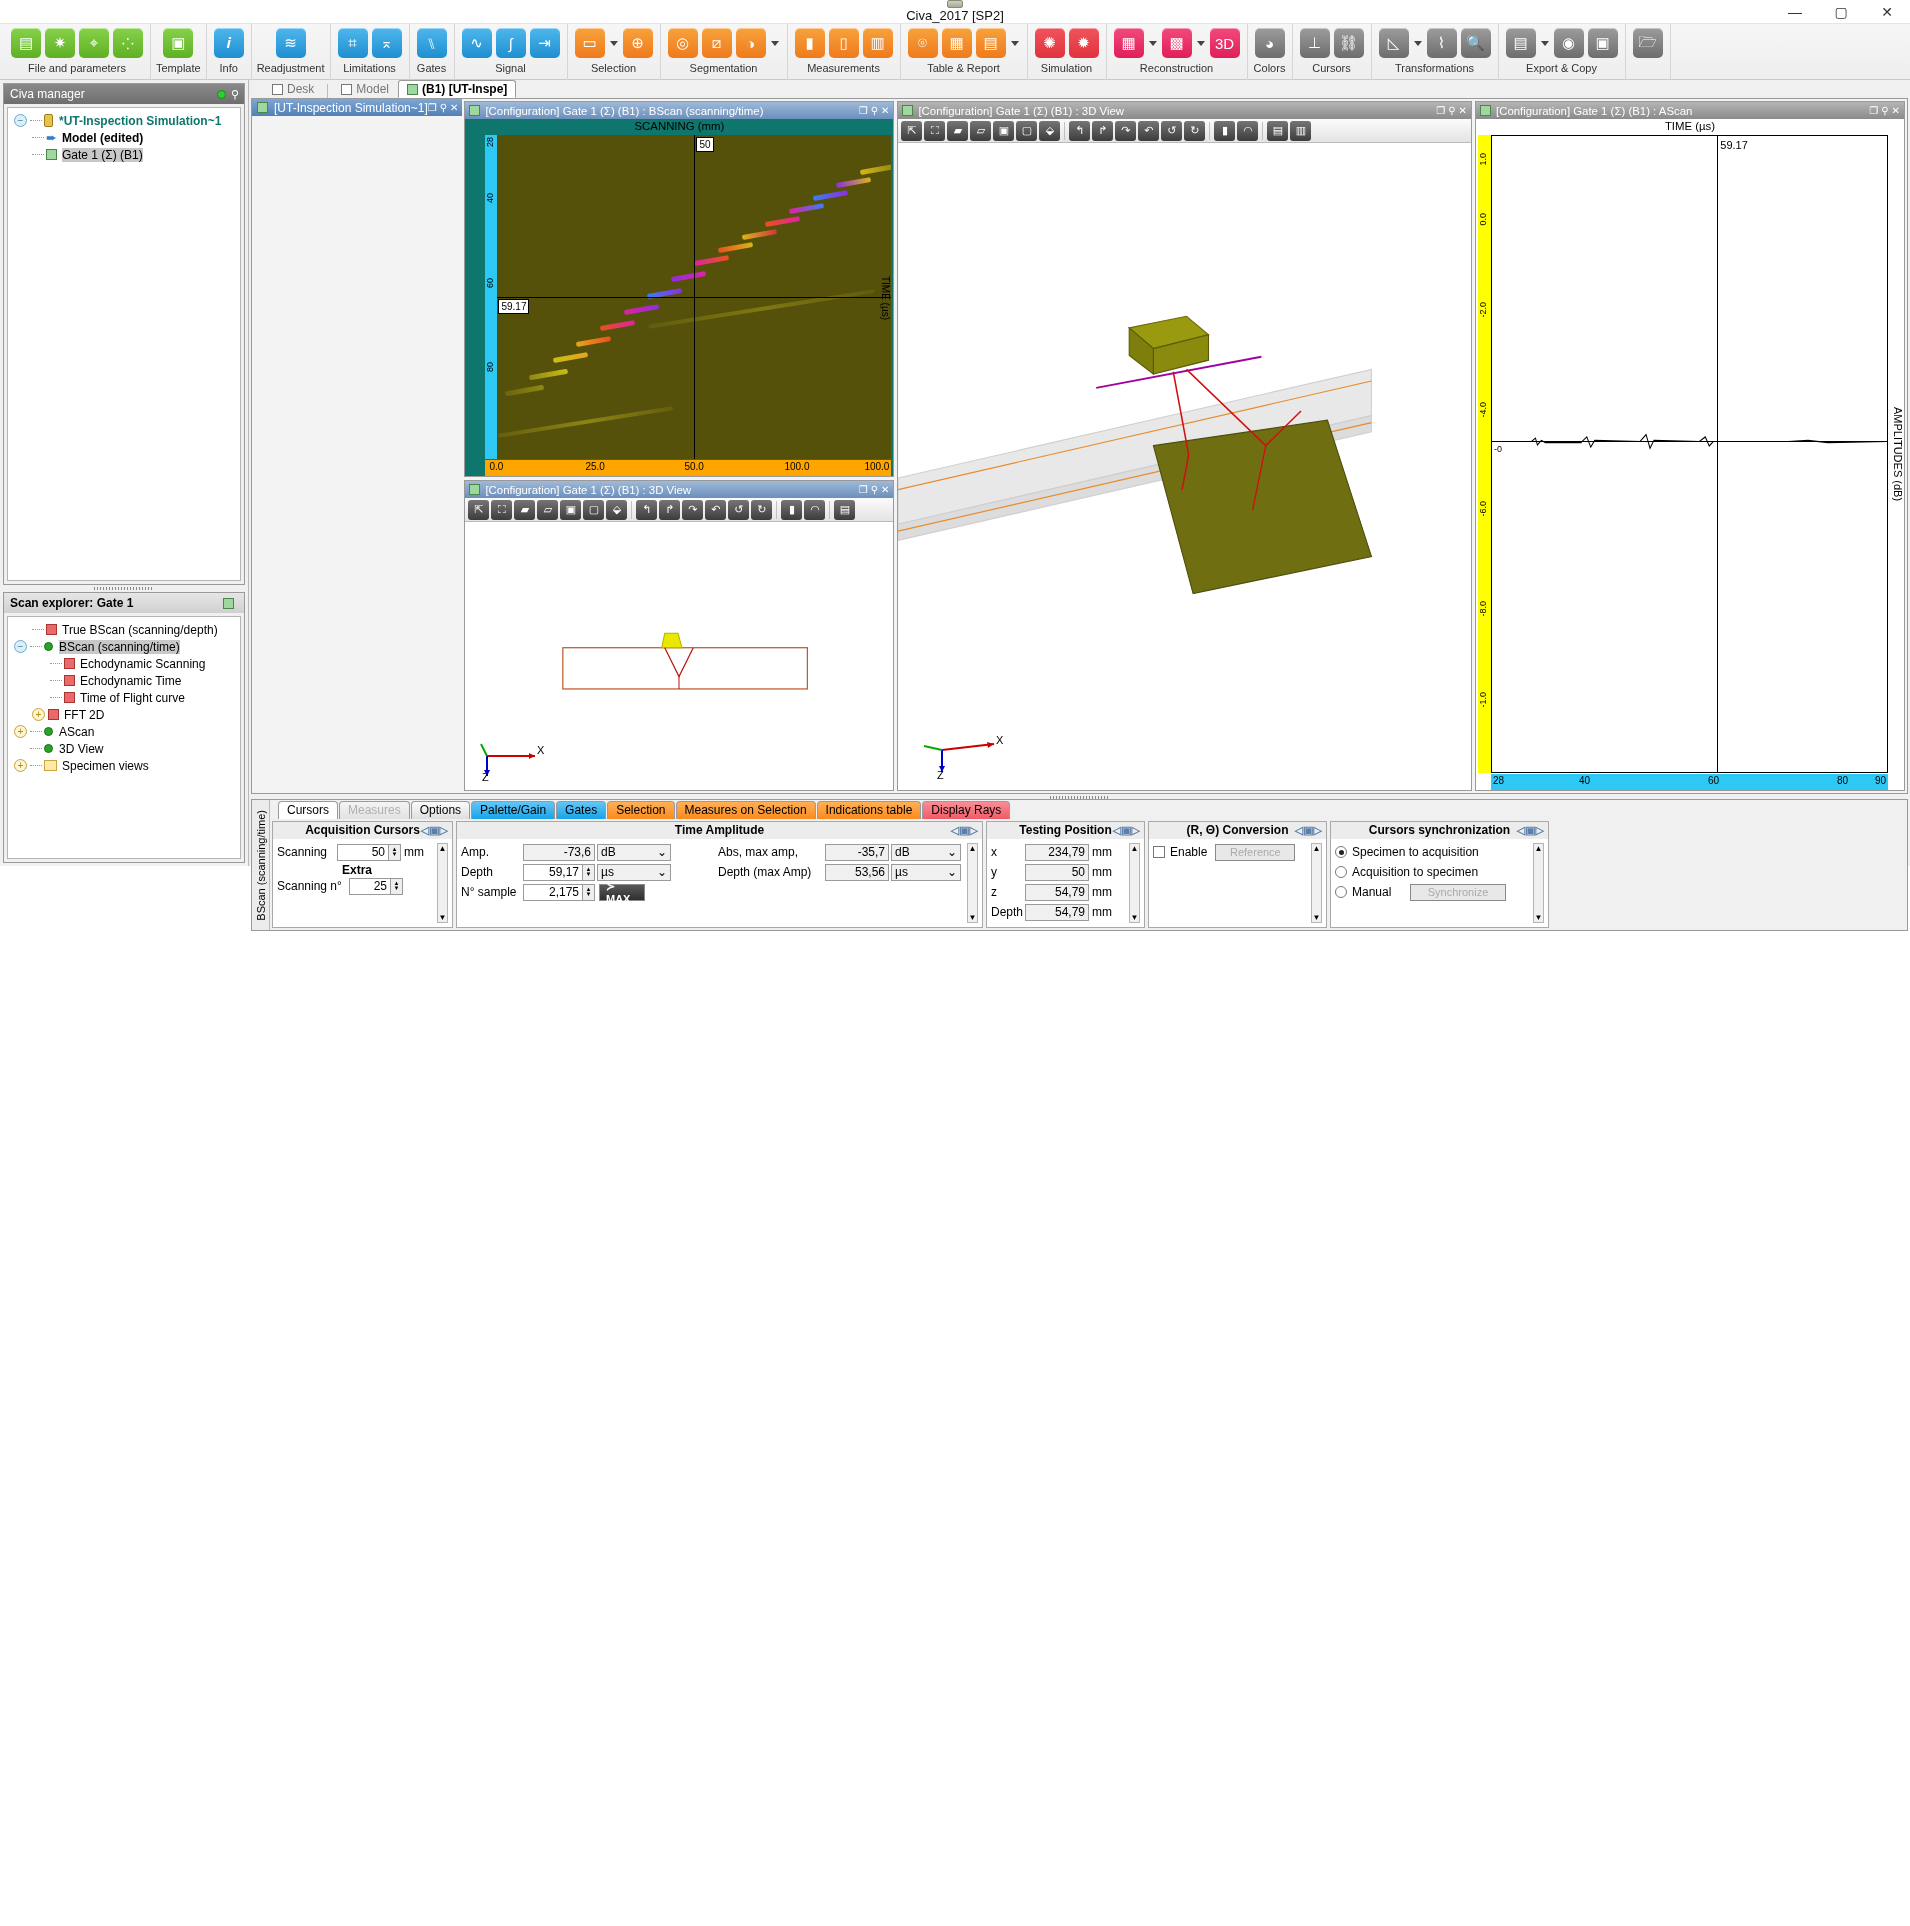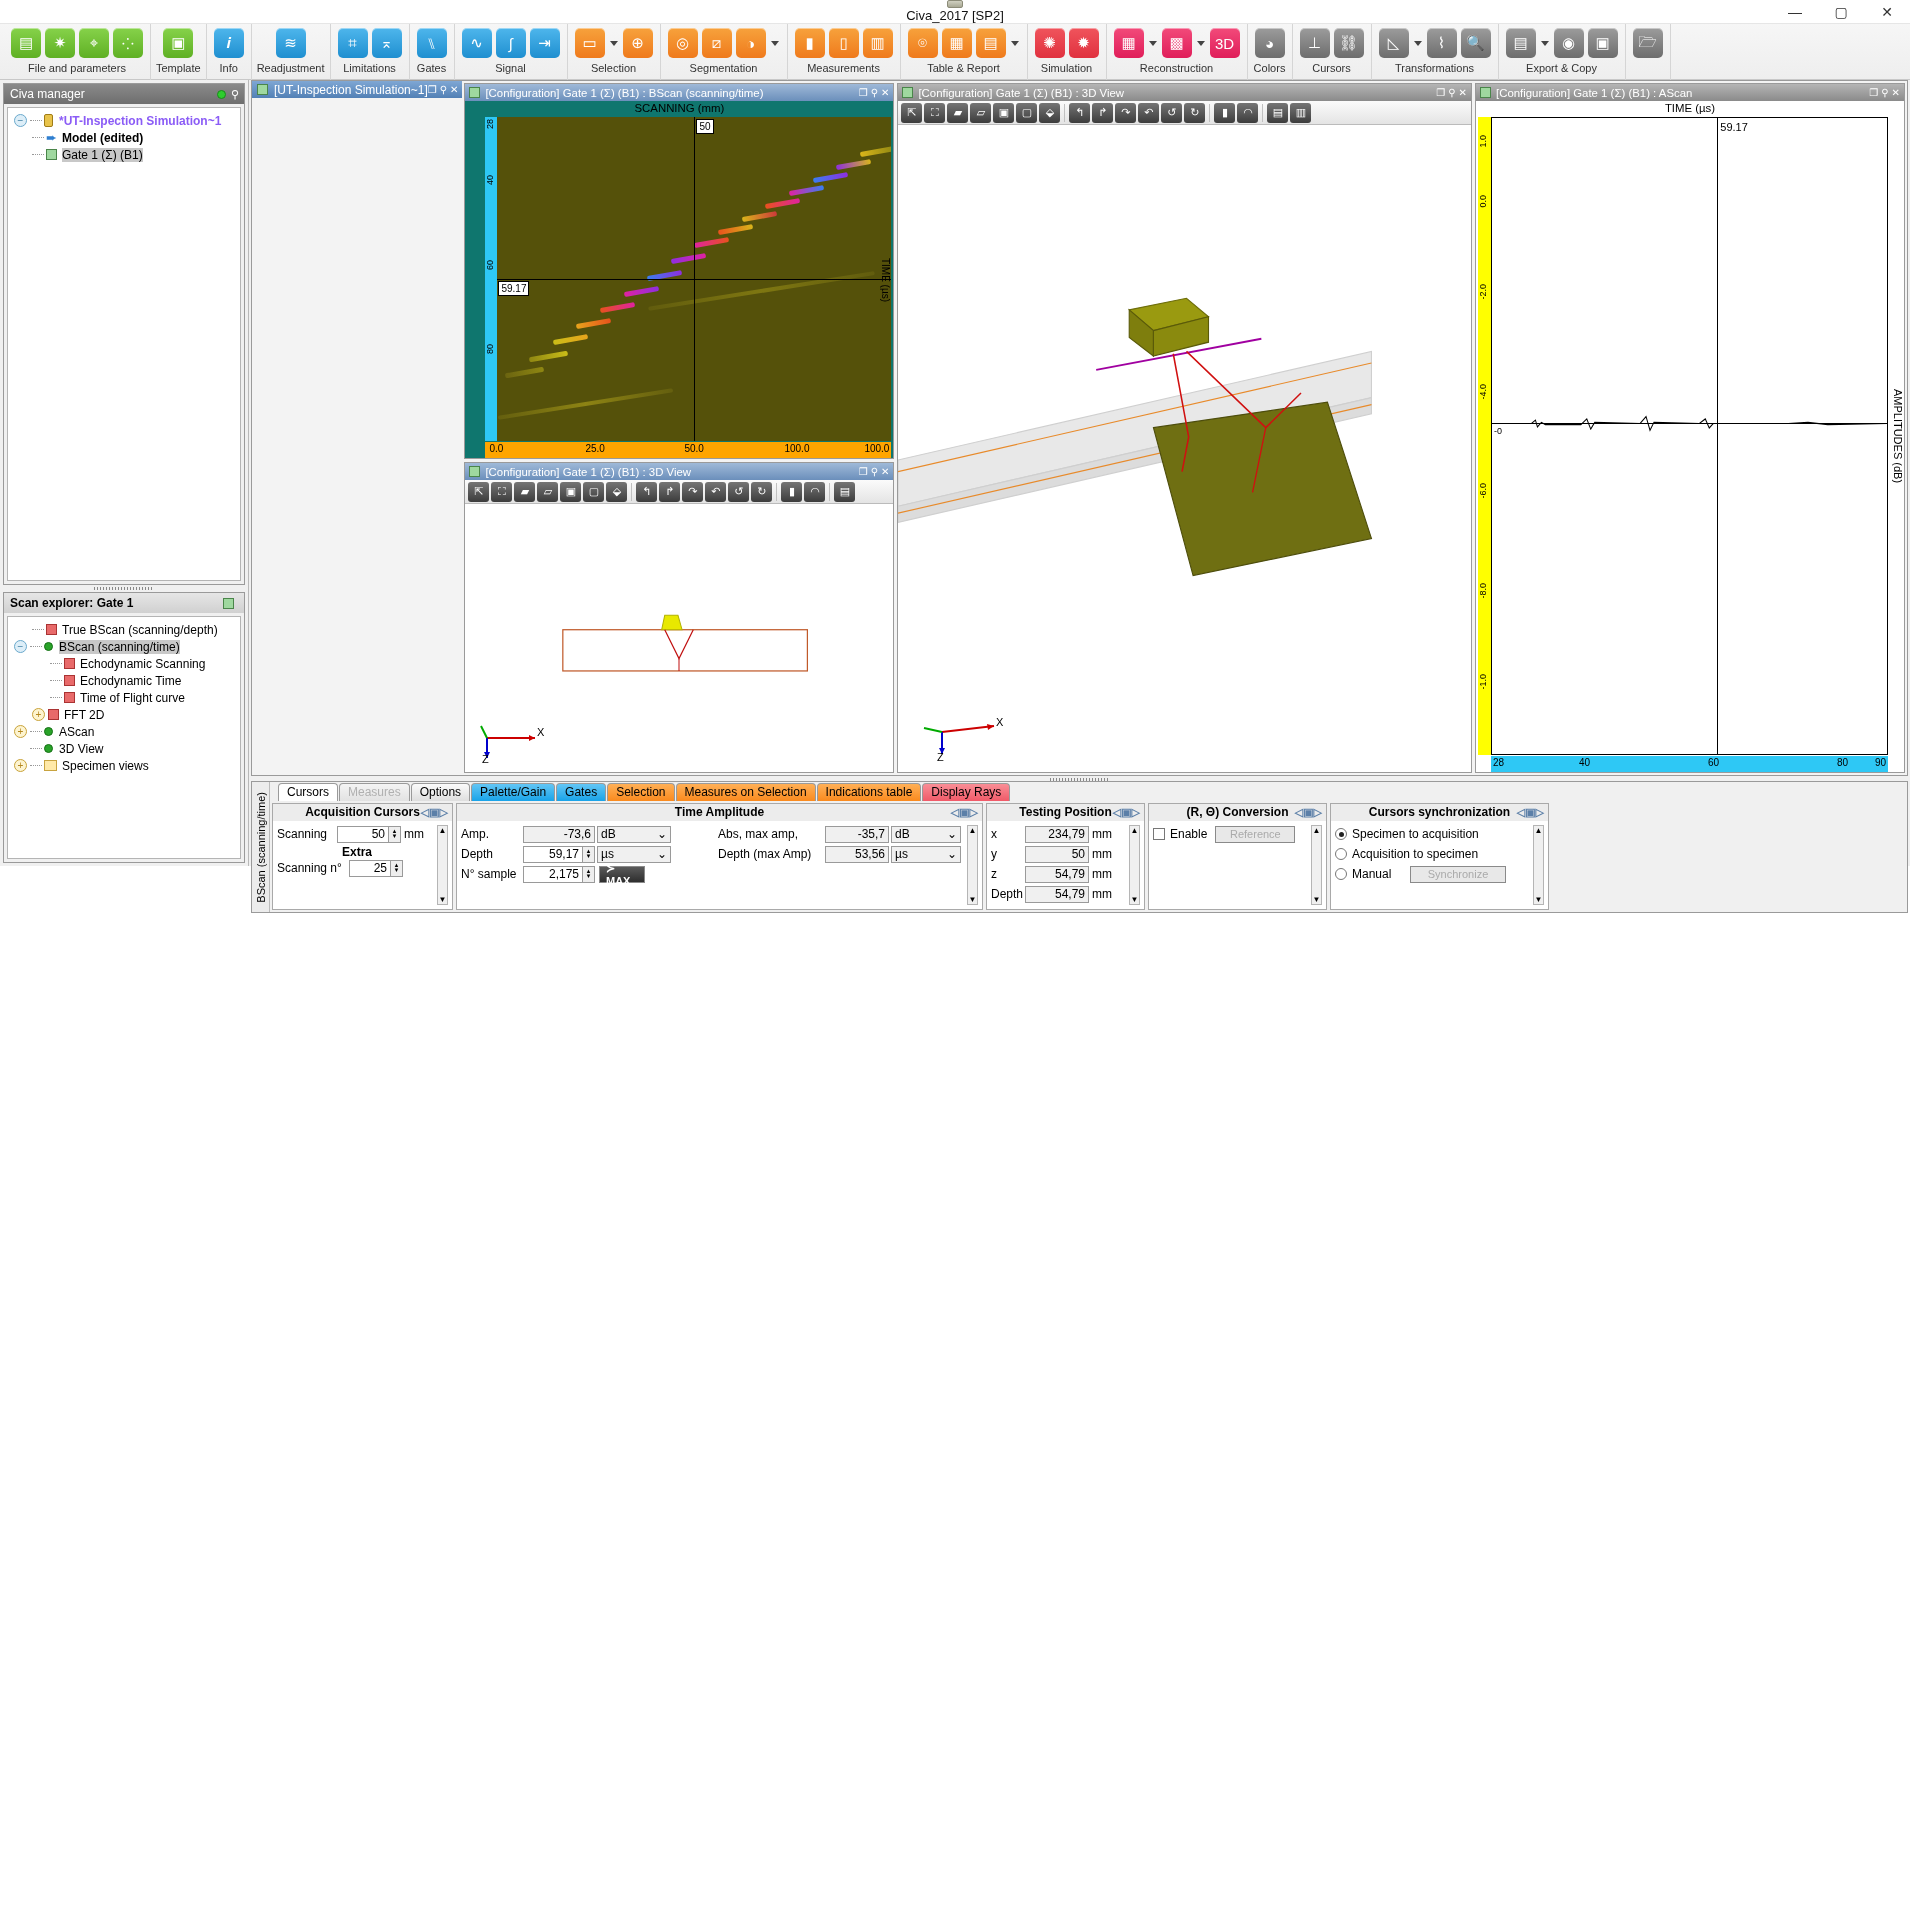--- a/index.html
+++ b/index.html
@@ -76,21 +76,21 @@
   .sq { width: 11px; height: 11px; border: 1px solid #555; margin-right: 5px; flex: none; }
   .sq.red { background: #e86a6a; border-color:#a33; }
   .sq.green { background: #9fd89f; border-color:#4a854a; }
   .dot { width: 9px; height: 9px; border-radius: 50%; margin-right: 6px; flex:none; }
   .dot.green { background:#29a329; border:1px solid #157015; }
   .folder { width: 13px; height: 11px; background: #ffe9a8; border: 1px solid #c8a33f; margin-right: 5px; flex:none;}
   .cyl { width: 9px; height: 13px; background: #e8c34a; border: 1px solid #a07c16; border-radius: 2px; margin-right: 6px; flex:none;}
   .arrowi { color: #2f7fd0; margin-right: 5px; font-size: 13px; flex:none; }
   .tsel { background: #c8c8c8; }
   .bold { font-weight: bold; }
-  .redtxt { color: #8b5cf6; font-weight: bold; }
+  .redtxt { color: #0f766e; font-weight: bold; }
   .gripper { height: 7px; display:flex; align-items:center; justify-content:center; }
   .gripper i { display:block; width:60px; height:3px;
       background-image: repeating-linear-gradient(90deg,#888 0 1px,transparent 1px 3px); }
   
   #docarea { flex: 1; display: flex; flex-direction: column; background: #f0f0f0; }
   #doctabs { height: 20px; display: flex; align-items: flex-end; padding-left: 14px; background: #f0f0f0; }
   .dtab { display: flex; align-items: center; gap: 4px; height: 18px; padding: 0 8px;
           font-size: 12px; color: #777; border: 1px solid transparent; }
   .dtab.active { background: #fff; border: 1px solid #9a9a9a; border-bottom-color: #fff;
                  color: #000; font-weight: bold; border-radius: 3px 3px 0 0; }
@@ -457,20 +457,35 @@
           <span class="tdash"></span>
           <span class="folder"></span>
           <span>Specimen views</span>
         </div>
       </div>
     </div>
   </div>
 
   <div id="docarea">
 
+    <div id="doctabs">
+      <div class="dtab">
+        <span class="mini"></span>
+        <span>Desk</span>
+      </div>
+      <div class="dsep"></div>
+      <div class="dtab">
+        <span class="mini"></span>
+        <span>Model</span>
+      </div>
+      <div class="dtab active">
+        <span class="mini"></span>
+        <span>(B1) [UT-Inspe]</span>
+      </div>
+    </div>
 
     <div id="mdiframe">
       <div class="mdibar">
         <span style="display:flex;align-items:center">
           <span class="mini"></span>
           <span>[UT-Inspection Simulation~1]</span>
         </span>
         <span class="winbtns">
           <span>❐</span>
           <span>⚲</span>

